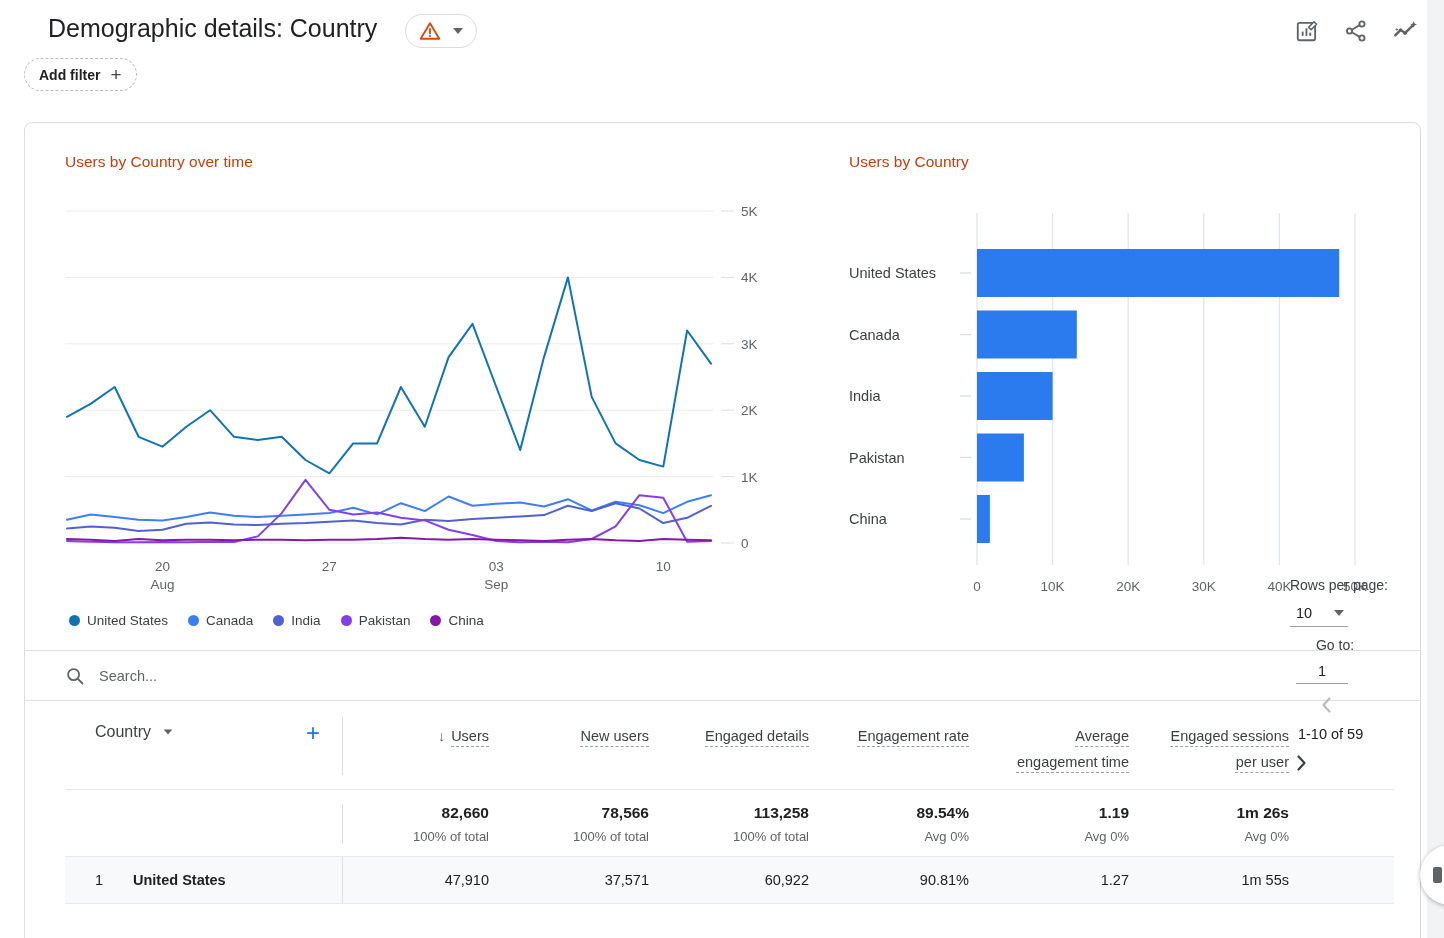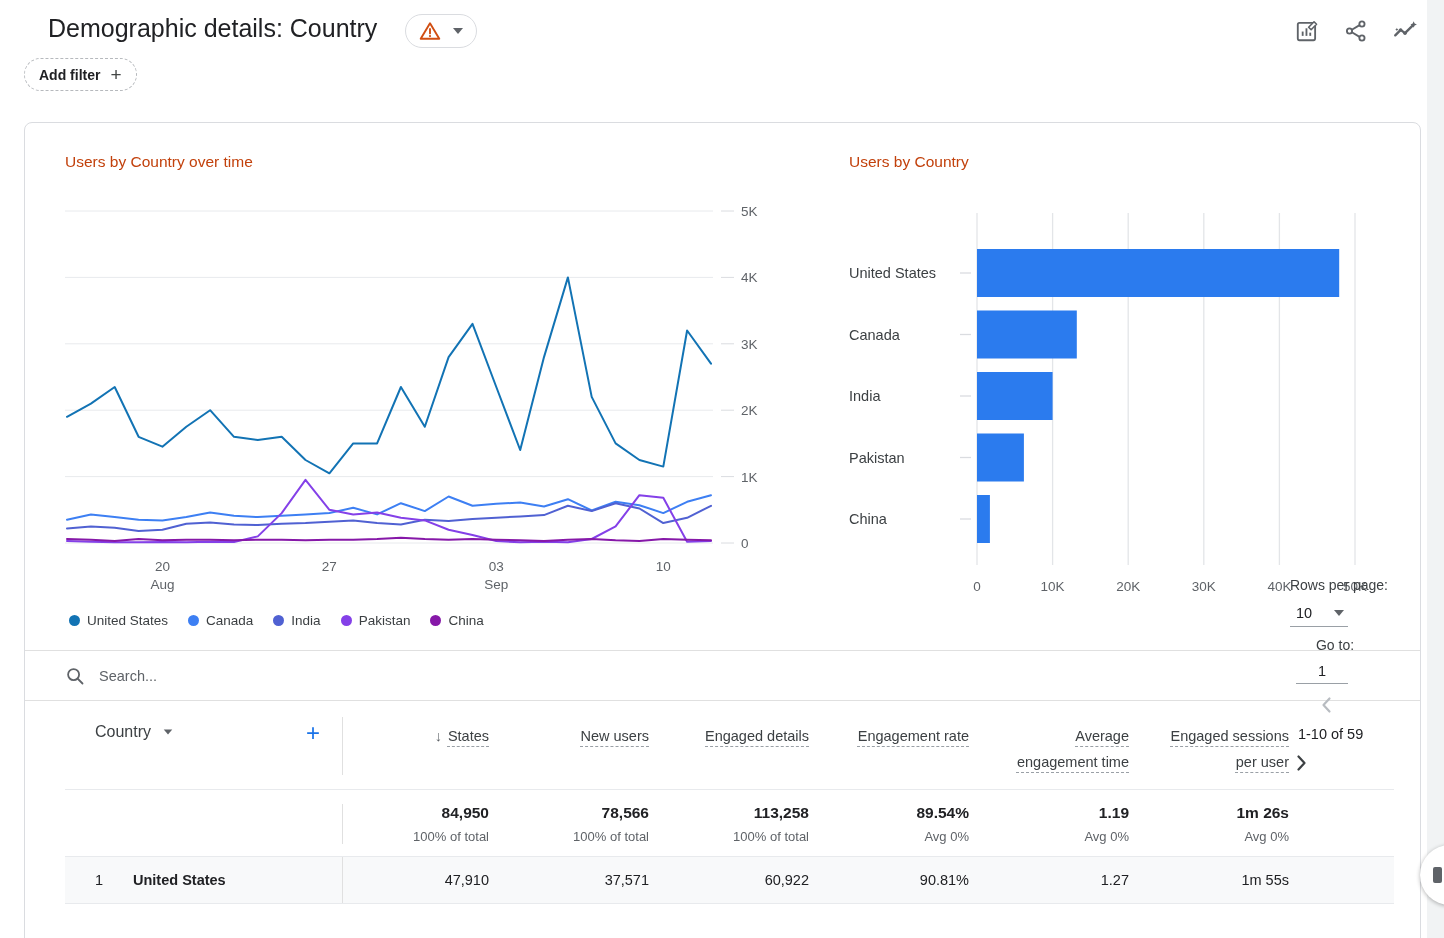--- a/index.html
+++ b/index.html
@@ -259,32 +259,32 @@
 
   <div class="table">
     <div class="trow hdr" id="headerRow">
       <div class="dim-col">
         <span class="country-lbl">
           <span>Country</span>
           <span class="caret" style="transform:scale(.85)"></span>
         </span>
         <span class="plus-btn">+</span>
       </div>
-    <div class="mcell"><span class="sort-arrow">↓</span><span class="collbl">States</span></div>
+    <div class="mcell"><span class="sort-arrow">↓</span><span class="collbl">Users</span></div>
         <div class="mcell"><span class="collbl">New users</span></div>
         <div class="mcell"><span class="collbl">Engaged details</span></div>
         <div class="mcell"><span class="collbl">Engagement rate</span></div>
         <div class="mcell"><span class="collbl">Average engagement time</span></div>
         <div class="mcell"><span class="collbl">Engaged sessions per user</span></div>
       </div>
 
     <div class="trow totals" id="totalsRow">
       <div class="dim-col"></div>
     <div class="mcell">
-          <div class="tot-val">84,950</div>
+          <div class="tot-val">82,660</div>
           <div class="tot-sub">100% of total</div>
         </div>
         <div class="mcell">
           <div class="tot-val">78,566</div>
           <div class="tot-sub">100% of total</div>
         </div>
         <div class="mcell">
           <div class="tot-val">113,258</div>
           <div class="tot-sub">100% of total</div>
         </div>

